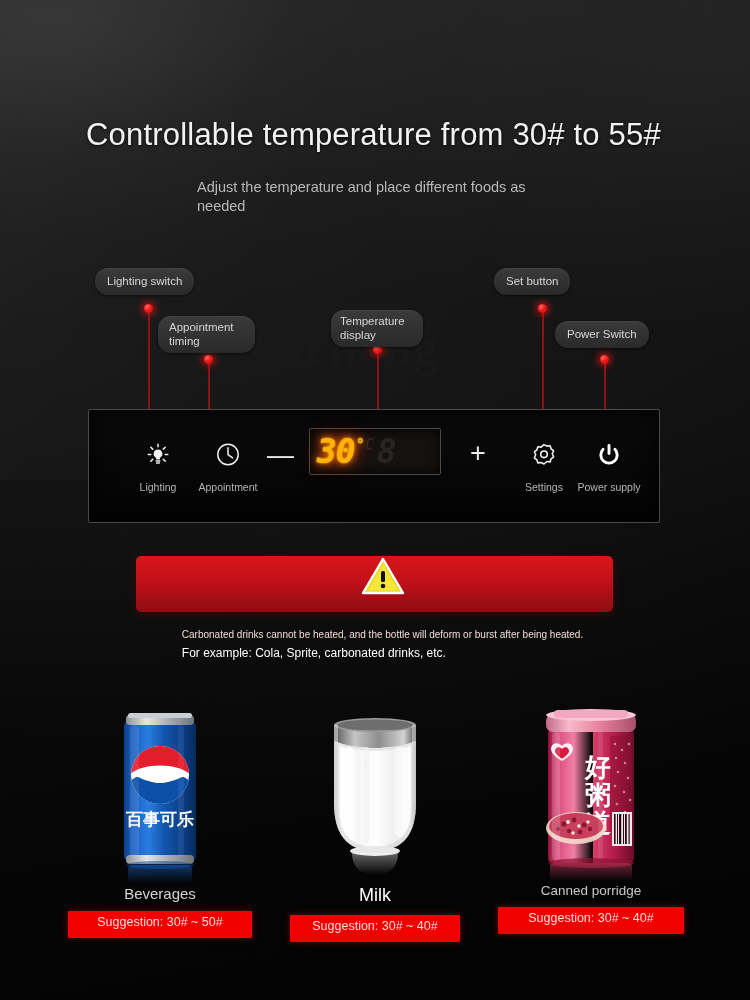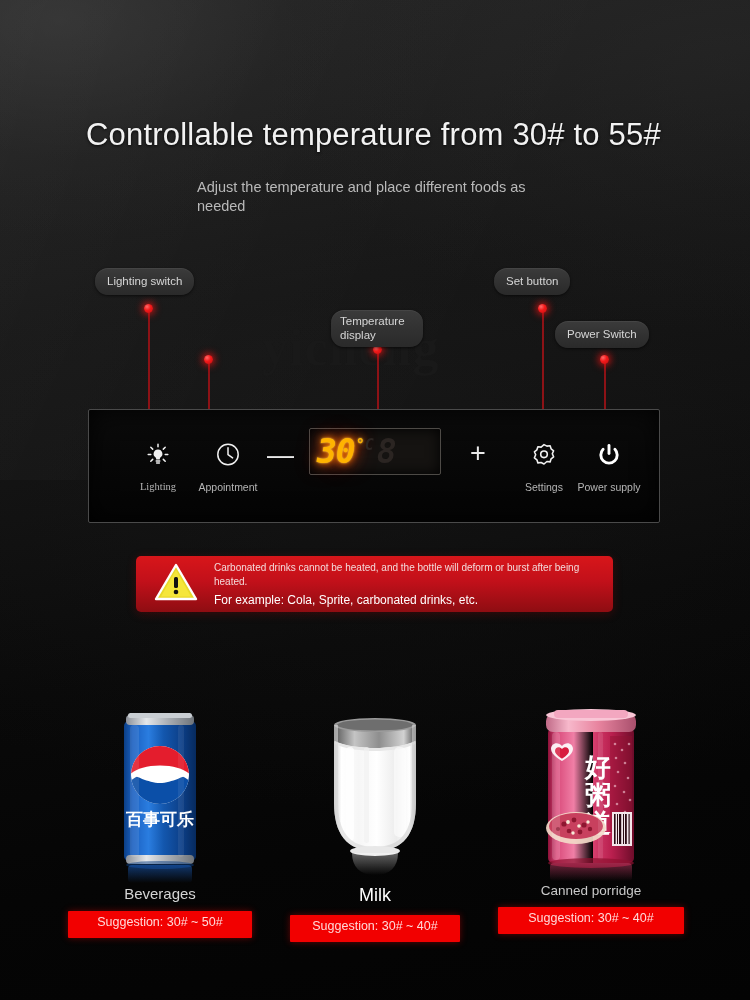--- a/index.html
+++ b/index.html
@@ -116,21 +116,21 @@
     font-weight:700; font-size:15px; font-style:italic;
     color:#2b2522; position:relative; top:-7px; left:1px;
   }
 
   
   .warn{
     position:absolute; left:136px; top:556px; width:477px; height:56px;
     border-radius:5px;
     background:linear-gradient(180deg,#d8161a 0%,#c2101a 45%,#8e0d12 100%);
     box-shadow:0 2px 10px rgba(180,0,0,.25);
-    display:flex; align-items:center; padding:0 10px 0 18px; gap:16px;
+    display:flex; align-items:center; padding:0 10px 0 26px; gap:28px;flex-direction:column;
   }
   .warn .txt{ color:#f3dada; font-size:10px; line-height:14px; }
   .warn .txt .l2{ color:#ffffff; font-size:12px; margin-top:4px; }
 
   
   .prod{ position:absolute; text-align:center; }
   .prod .name{ font-size:15px; color:#d4d4d4; }
   .prod .name.hi{ color:#ffffff; font-size:18px; }
   .prod .name.dim{ color:#c9c9c9; font-size:13.5px; }
   .sugg{
@@ -161,30 +161,31 @@
   <div class="lead" style="left:604px; top:363px; height:49px;"></div>
 
   <div class="dot" style="left:144px; top:304px;"></div>
   <div class="dot" style="left:204px; top:355px;"></div>
   <div class="dot" style="left:373px; top:345px;"></div>
   <div class="dot" style="left:538px; top:304px;"></div>
   <div class="dot" style="left:600px; top:355px;"></div>
 
   <div class="pill one" style="left:95px; top:268px;">Lighting switch</div>
 
+  <div class="pill" style="left:158px; top:316px; width:97px;">Appointment timing</div>
 
   <div class="pill" style="left:331px; top:310px; width:92px;padding-left:9px;">Temperature display</div>
 
   <div class="pill one" style="left:494px; top:268px;">Set button</div>
 
   <div class="pill one" style="left:555px; top:321px;">Power Switch</div>
 
   <div class="panel">
 
-    <div class="btn" style="left:34px; top:28px; width:70px;font-family:Liberation Serif, serif;">
+    <div class="btn" style="left:34px; top:28px; width:70px;">
       <span class="ico">
         <svg width="32" height="32" viewBox="0 0 32 32" fill="none" stroke="#f0f0f0" stroke-width="1.5" stroke-linecap="round">
           <path d="M16 11.5a4.3 4.3 0 0 0-2.6 7.8c.5.4.8 1 .8 1.6v.6h3.6v-.6c0-.6.3-1.2.8-1.6A4.3 4.3 0 0 0 16 11.5z" fill="#f0f0f0" stroke="none"></path>
           <path d="M14.2 23h3.6M14.6 25h2.8" stroke="#f0f0f0" stroke-width="1.4"></path>
           <path d="M16 6.2v2.6M8.8 9.2l1.9 1.9M23.2 9.2l-1.9 1.9M6.2 16.4h2.6M23.2 16.4h2.6M8.8 23.3l1.9-1.9M23.2 23.3l-1.9-1.9"></path>
         </svg>
       </span>
       <span class="cap">Lighting</span>
     </div>
 

